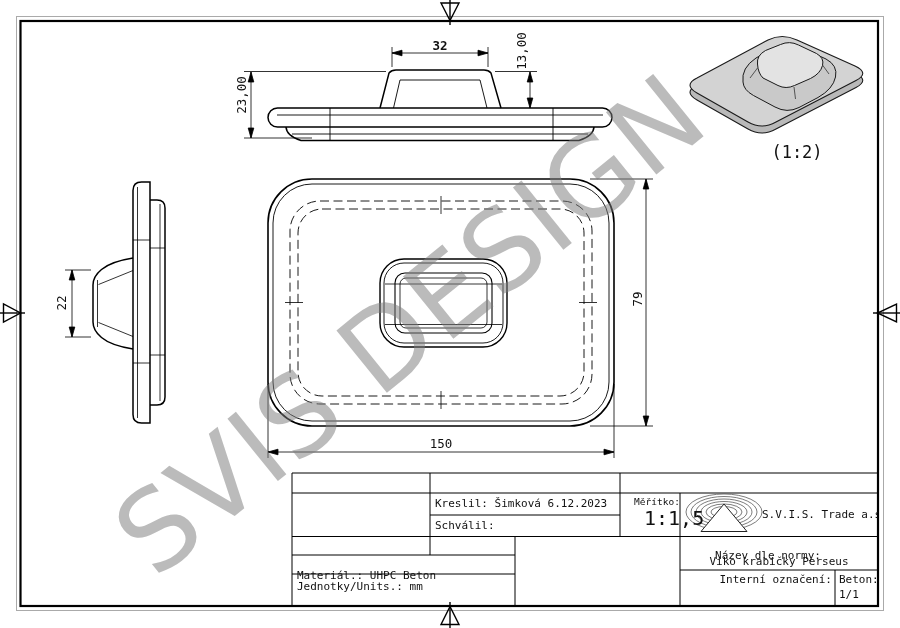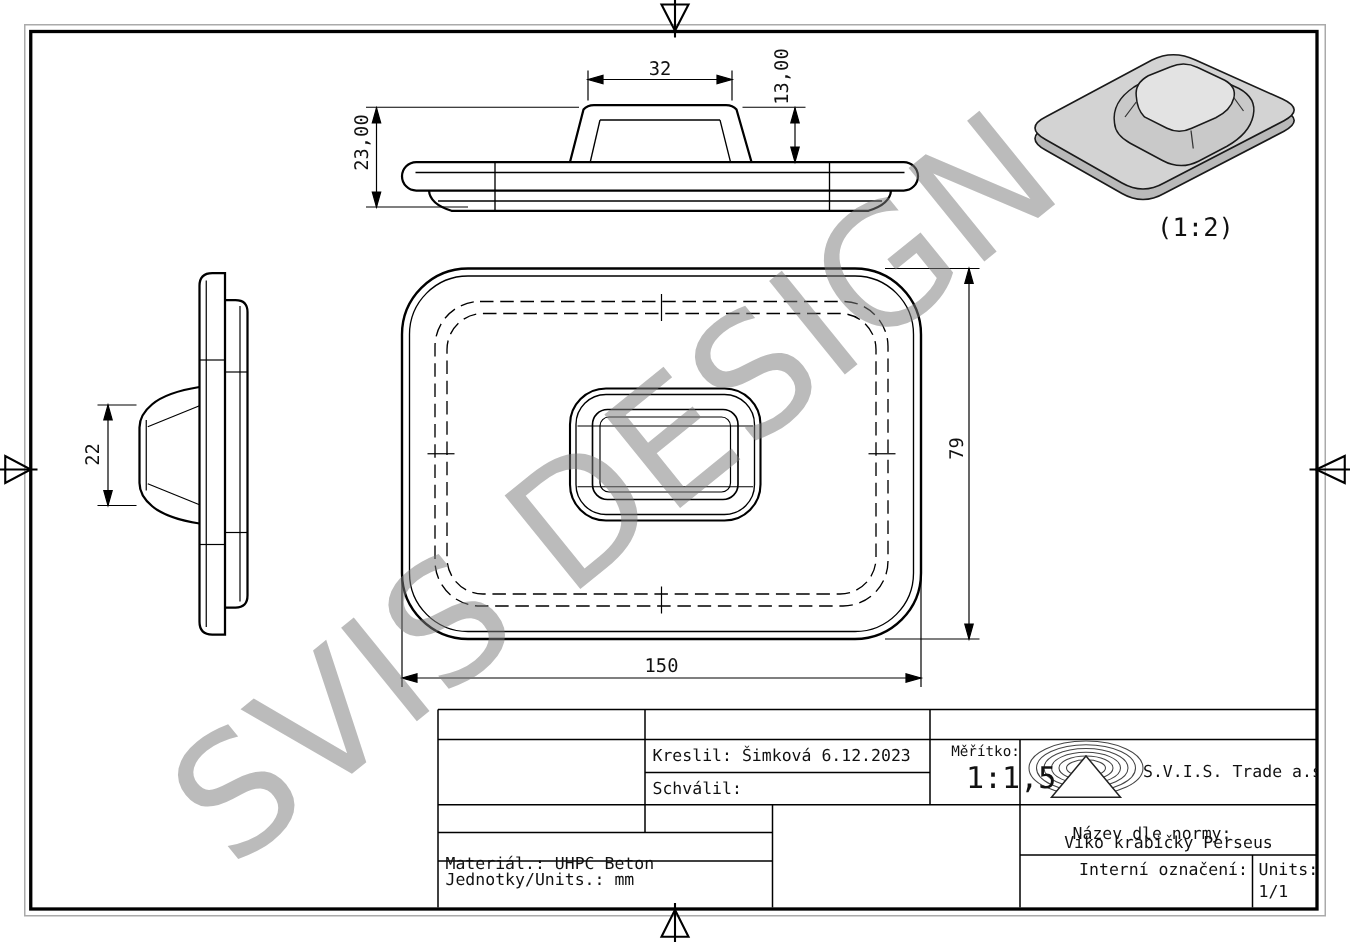--- a/index.html
+++ b/index.html
@@ -175,35 +175,35 @@
         <ellipse cx="724" cy="512" rx="18" ry="8"></ellipse>
         <ellipse cx="724" cy="512" rx="23" ry="10.5"></ellipse>
         <ellipse cx="724" cy="512" rx="28" ry="13"></ellipse>
         <ellipse cx="724" cy="512" rx="33" ry="15.5"></ellipse>
         <ellipse cx="724" cy="512" rx="38" ry="18"></ellipse>
       </g>
       <polygon points="724,504 747,531.5 701,531.5" fill="#ffffff" stroke="#222" stroke-width="1"></polygon>
     </g>
   </svg>
 
-  <div class="lbl" style="left:415px;top:38px;width:50px;">32</div>
+  <div class="lbl" style="left:415px;top:38px;width:50px;font-weight:bold;">32</div>
   <div class="lbl rot" style="left:498px;top:44px;width:45px;height:14px;">13,00</div>
   <div class="lbl rot" style="left:218px;top:88px;width:45px;height:14px;">23,00</div>
   <div class="lbl rot" style="left:41px;top:296px;width:40px;height:14px;">22</div>
   <div class="lbl rot" style="left:617px;top:292px;width:40px;height:14px;">79</div>
   <div class="lbl" style="left:411px;top:436px;width:60px;">150</div>
   <div class="lbl scale-lbl" style="left:757px;top:142px;width:80px;">(1:2)</div>
 
   <div class="tb tb-small" style="left:435px;top:493px;width:183px;line-height:22px;">Kreslil: Šimková 6.12.2023</div>
   <div class="tb tb-small" style="left:435px;top:515px;width:183px;line-height:21px;">Schválil:</div>
   <div class="tb tb-tiny center" style="left:620px;top:496px;width:74px;">Měřítko:</div>
   <div class="tb tb-big center" style="left:620px;top:506px;width:60px;padding-left:24px;">1:1,5</div>
   <div class="tb tb-small center" style="left:762px;top:493px;width:116px;line-height:43px;">S.V.I.S. Trade a.s.</div>
   <div class="tb tb-small center" style="left:681px;top:548px;width:174px;line-height:15px;">Název dle normy:</div>
   <div class="tb tb-small center" style="left:681px;top:554px;width:196px;line-height:15px;">Víko krabičky Perseus</div>
   <div class="tb tb-small" style="left:684px;top:572px;width:148px;line-height:15px;text-align:right;">Interní označení:</div>
-  <div class="tb tb-small" style="left:839px;top:572px;width:38px;line-height:15px;">Units:</div>
+  <div class="tb tb-small" style="left:839px;top:572px;width:38px;line-height:15px;">Beton:</div>
   <div class="tb tb-small" style="left:839px;top:587px;width:38px;line-height:15px;">1/1</div>
   <div class="tb tb-small" style="left:297px;top:555px;width:215px;line-height:19px;margin-top:11px;">Materiál.: UHPC Beton</div>
   <div class="tb tb-small" style="left:297px;top:574px;width:215px;line-height:26px;">Jednotky/Units.: mm</div>
 
   <div class="watermark">SVIS DESIGN</div>
 </div>
 
 </body></html>

